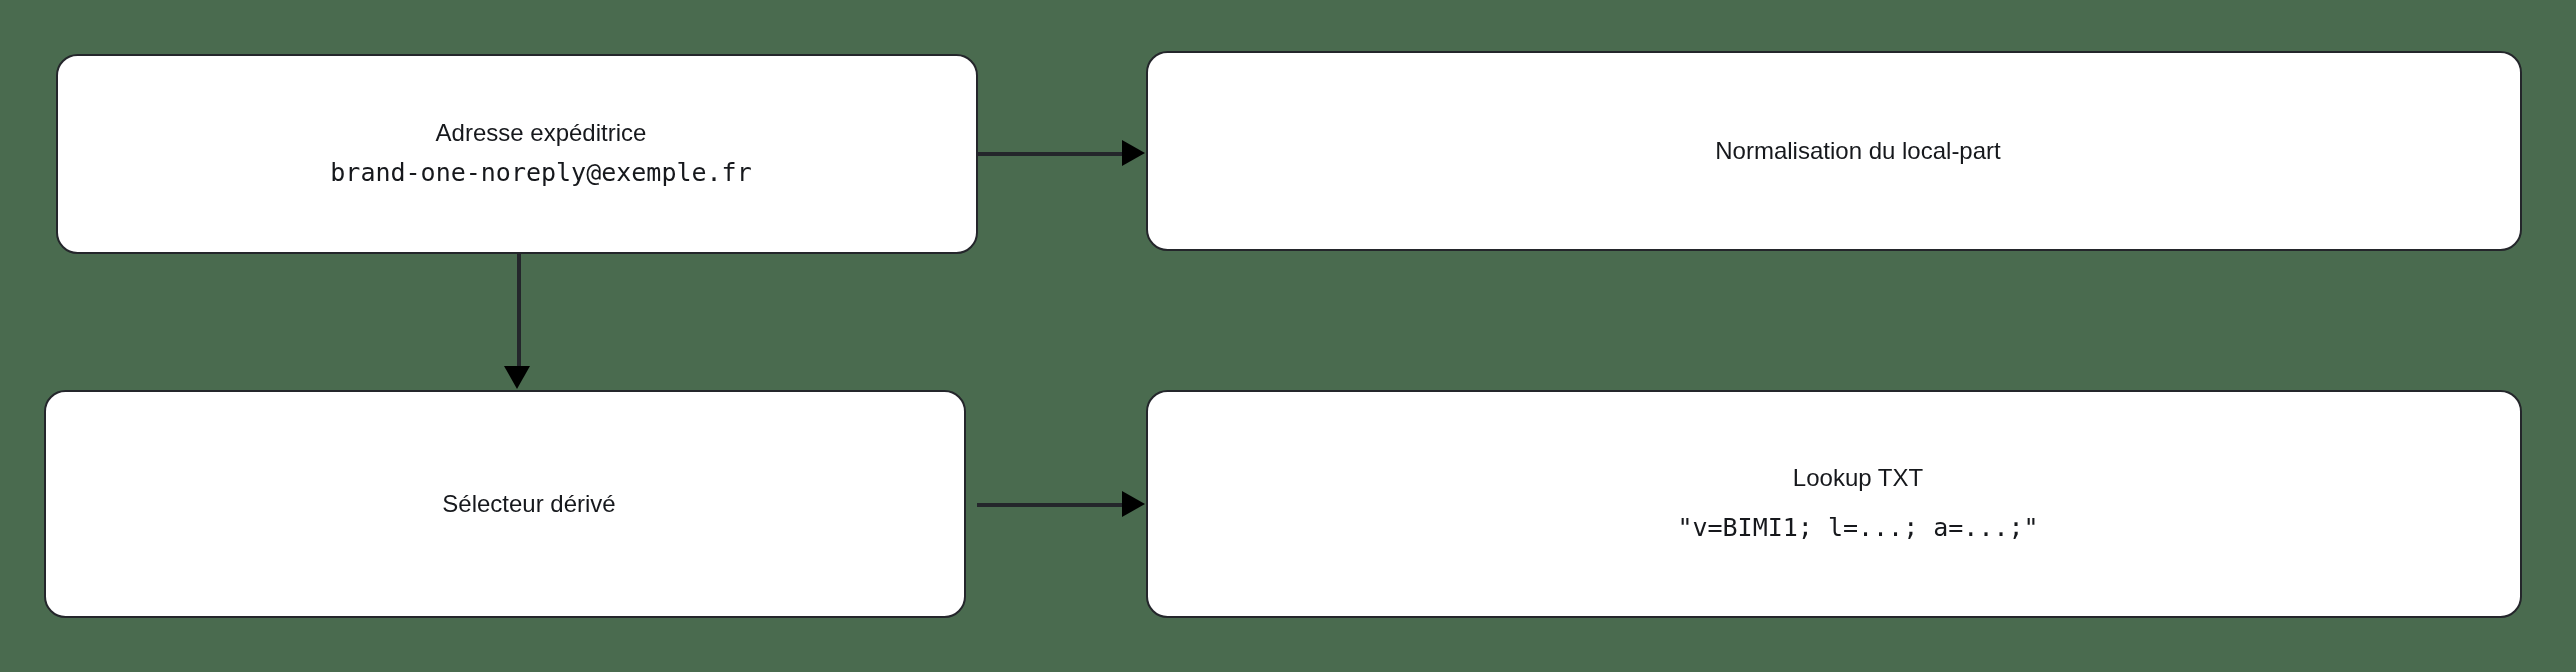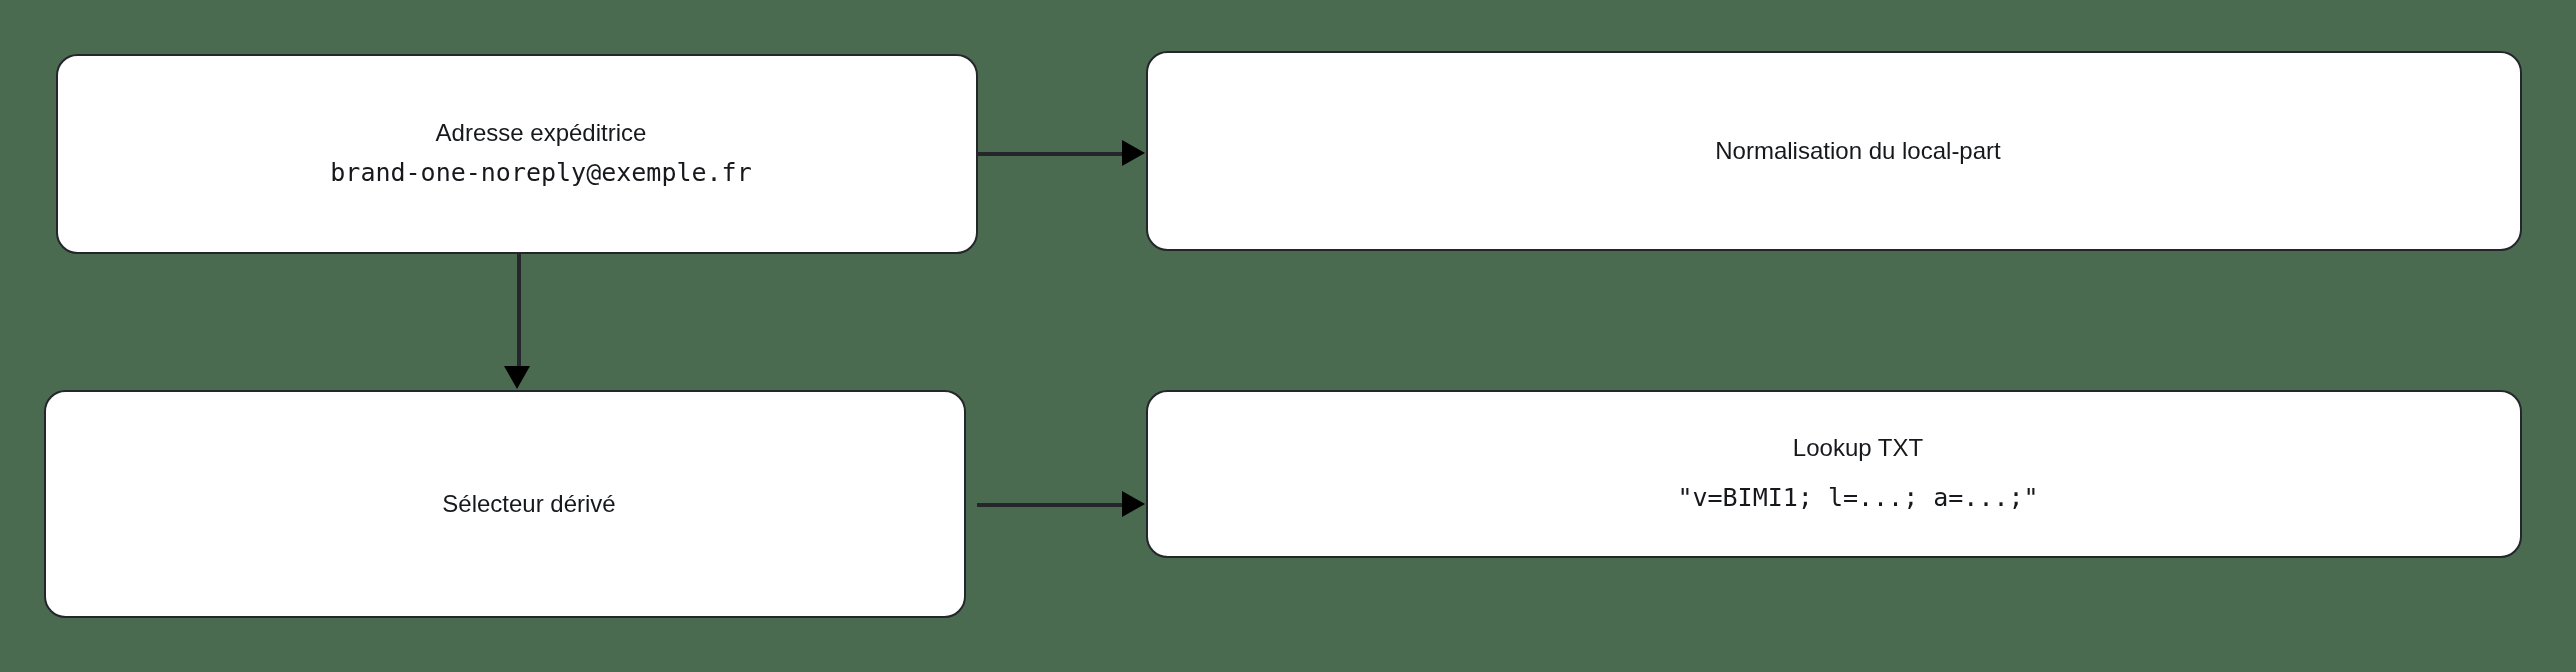--- a/index.html
+++ b/index.html
@@ -51,21 +51,21 @@
   .node-sub.mono {
     font-family: "DejaVu Sans Mono", "Liberation Mono", monospace;
     font-size: 25px;
     letter-spacing: 0px;
   }
 
   
   #node-sender        { left: 56px;   top: 54px;  width: 922px; height: 200px; }
   #node-normalization { left: 1146px; top: 51px;  width: 1376px; height: 200px; }
   #node-selector      { left: 44px;   top: 390px; width: 922px; height: 228px; }
-  #node-lookup        { left: 1146px; top: 390px; width: 1376px; height: 168px; gap: 10px; }
+  #node-lookup        { left: 1146px; top: 390px; width: 1376px; height: 228px; gap: 10px; }
 
   
   .edge {
     position: absolute;
     background: #24262b;
   }
   .edge-h { height: 3.6px; }
   .edge-v { width: 3.6px; }
 
   .arrowhead {

